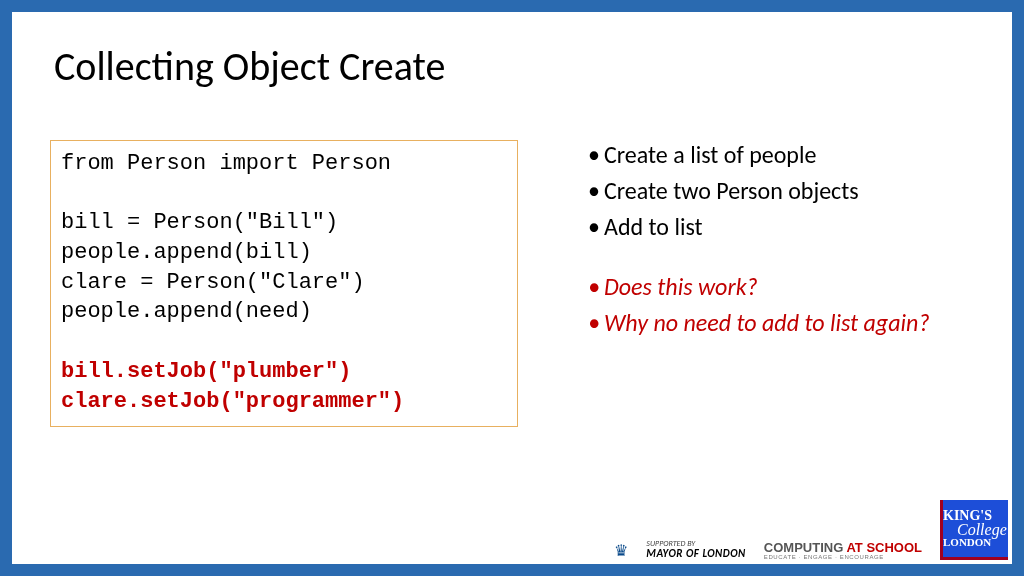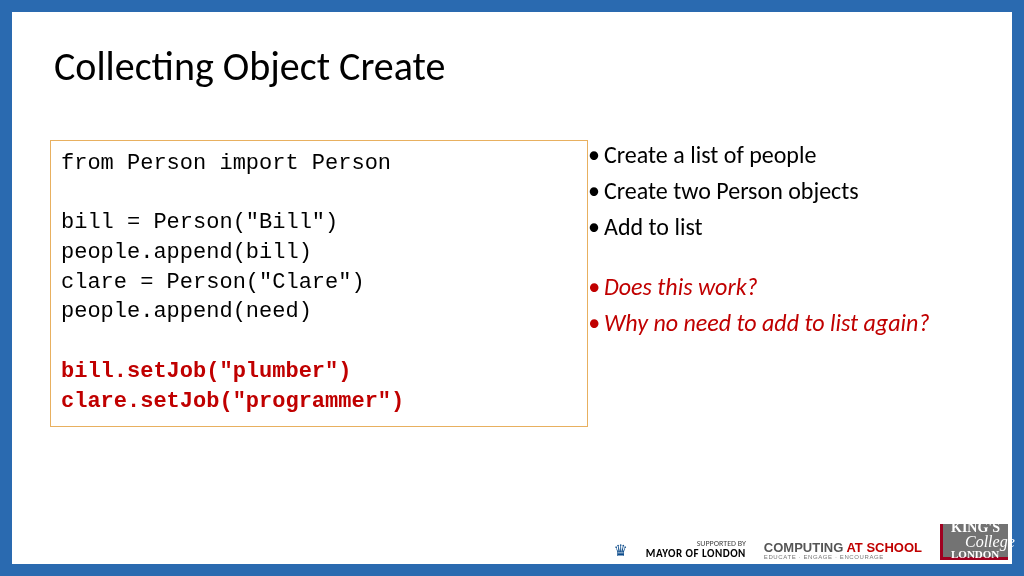--- a/index.html
+++ b/index.html
@@ -23,21 +23,21 @@
       top: 30px;
       left: 42px;
       font-size: 40px;
       font-weight: 400;
       color: #000;
     }
     .code-box {
       position: absolute;
       top: 128px;
       left: 38px;
-      width: 538px;
+      width: 468px;
       border: 1px solid #e8b060;
       padding: 8px 10px 10px 10px;
       font-family: 'Courier New', monospace;
       font-size: 22px;
       line-height: 1.35;
       color: #000;
     }
     .code-line { white-space: pre; }
     .code-line.blank { height: 1.35em; }
     .code-hl { color: #c00000; font-weight: bold; }
@@ -75,47 +75,48 @@
       display: flex;
       align-items: center;
       gap: 6px;
       color: #0a4a8a;
       font-size: 14px;
     }
     .qm-logo .crown { font-size: 16px; }
     .qm-logo .qm-txt .l1 { font-weight: 400; font-size: 16px; }
     .qm-logo .qm-txt .l2 { font-size: 8px; }
     .mayor-logo {
-      text-align: right;
+      text-align: left;
       color: #444;
       font-size: 8px;
       line-height: 1.1;
+      font-style: italic;
     }
     .mayor-logo .l2 { font-weight: bold; font-size: 11px; letter-spacing: 0.5px; color: #000; }
     .cas-logo {
       font-size: 13px;
       font-weight: bold;
       font-family: Arial, sans-serif;
       line-height: 1;
     }
     .cas-logo .c1 { color: #555; }
     .cas-logo .c2 { color: #c00000; }
     .cas-logo .sub { font-size: 6px; font-weight: normal; color: #777; letter-spacing: 0.6px; }
     .kcl-logo {
       width: 68px;
-      height: 36px;
-      background: #737373;
+      height: 60px;
+      background: #1d4ed8;
       color: white;
       font-family: Georgia, serif;
       font-size: 9px;
       line-height: 1;
       display: flex;
       flex-direction: column;
       justify-content: center;
-      padding: 8px;
+      padding: 0;
       border-left: 3px solid #a00020;
       border-bottom: 3px solid #a00020;
     }
     .kcl-logo .k1 { font-size: 14px; font-weight: bold; }
     .kcl-logo .k2 { font-style: italic; font-size: 16px; margin-left: 14px; margin-top: -1px; }
     .kcl-logo .k3 { font-size: 11px; font-weight: bold; margin-top: -1px; }
   </style>
 </head>
 <body>
 

